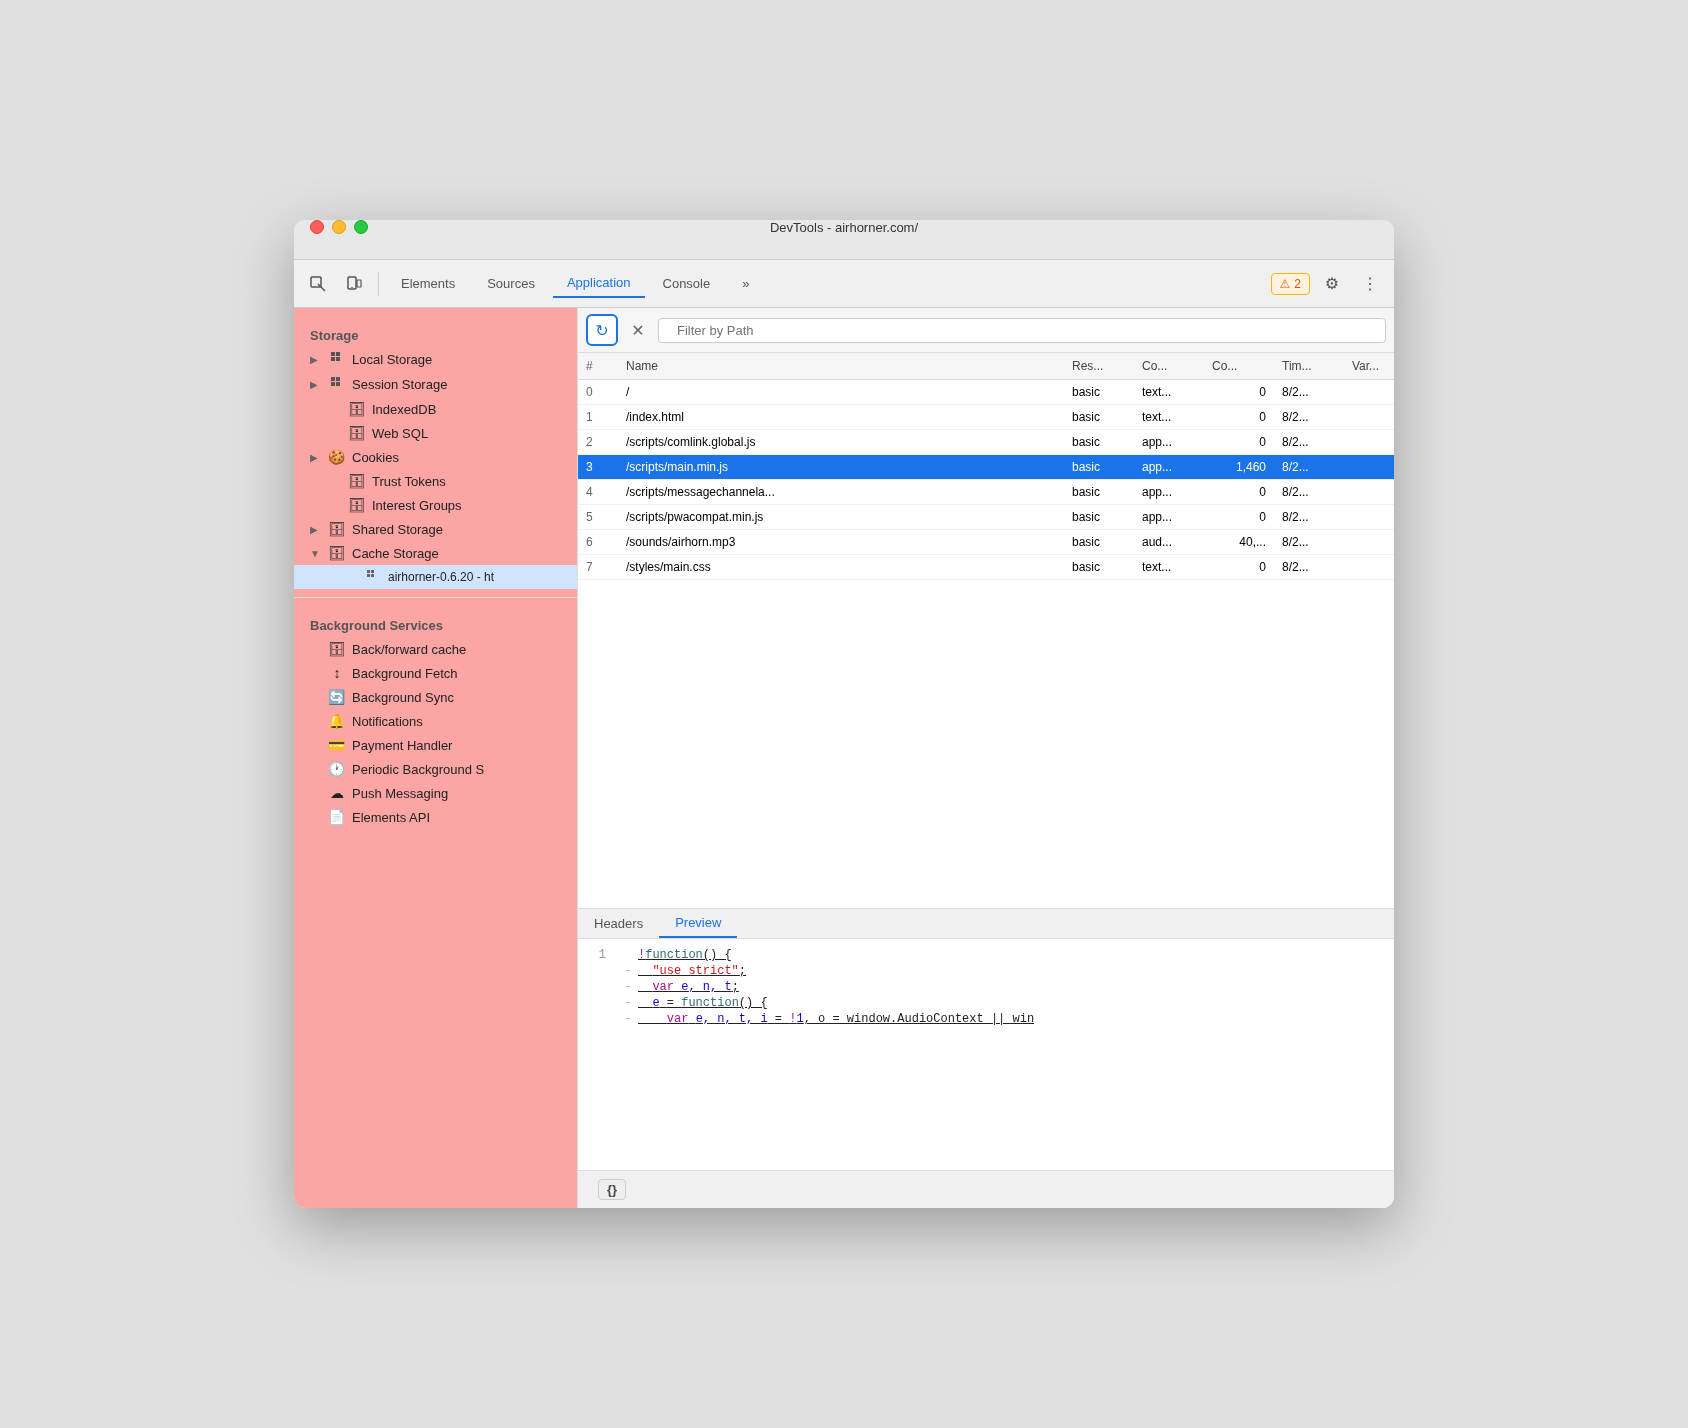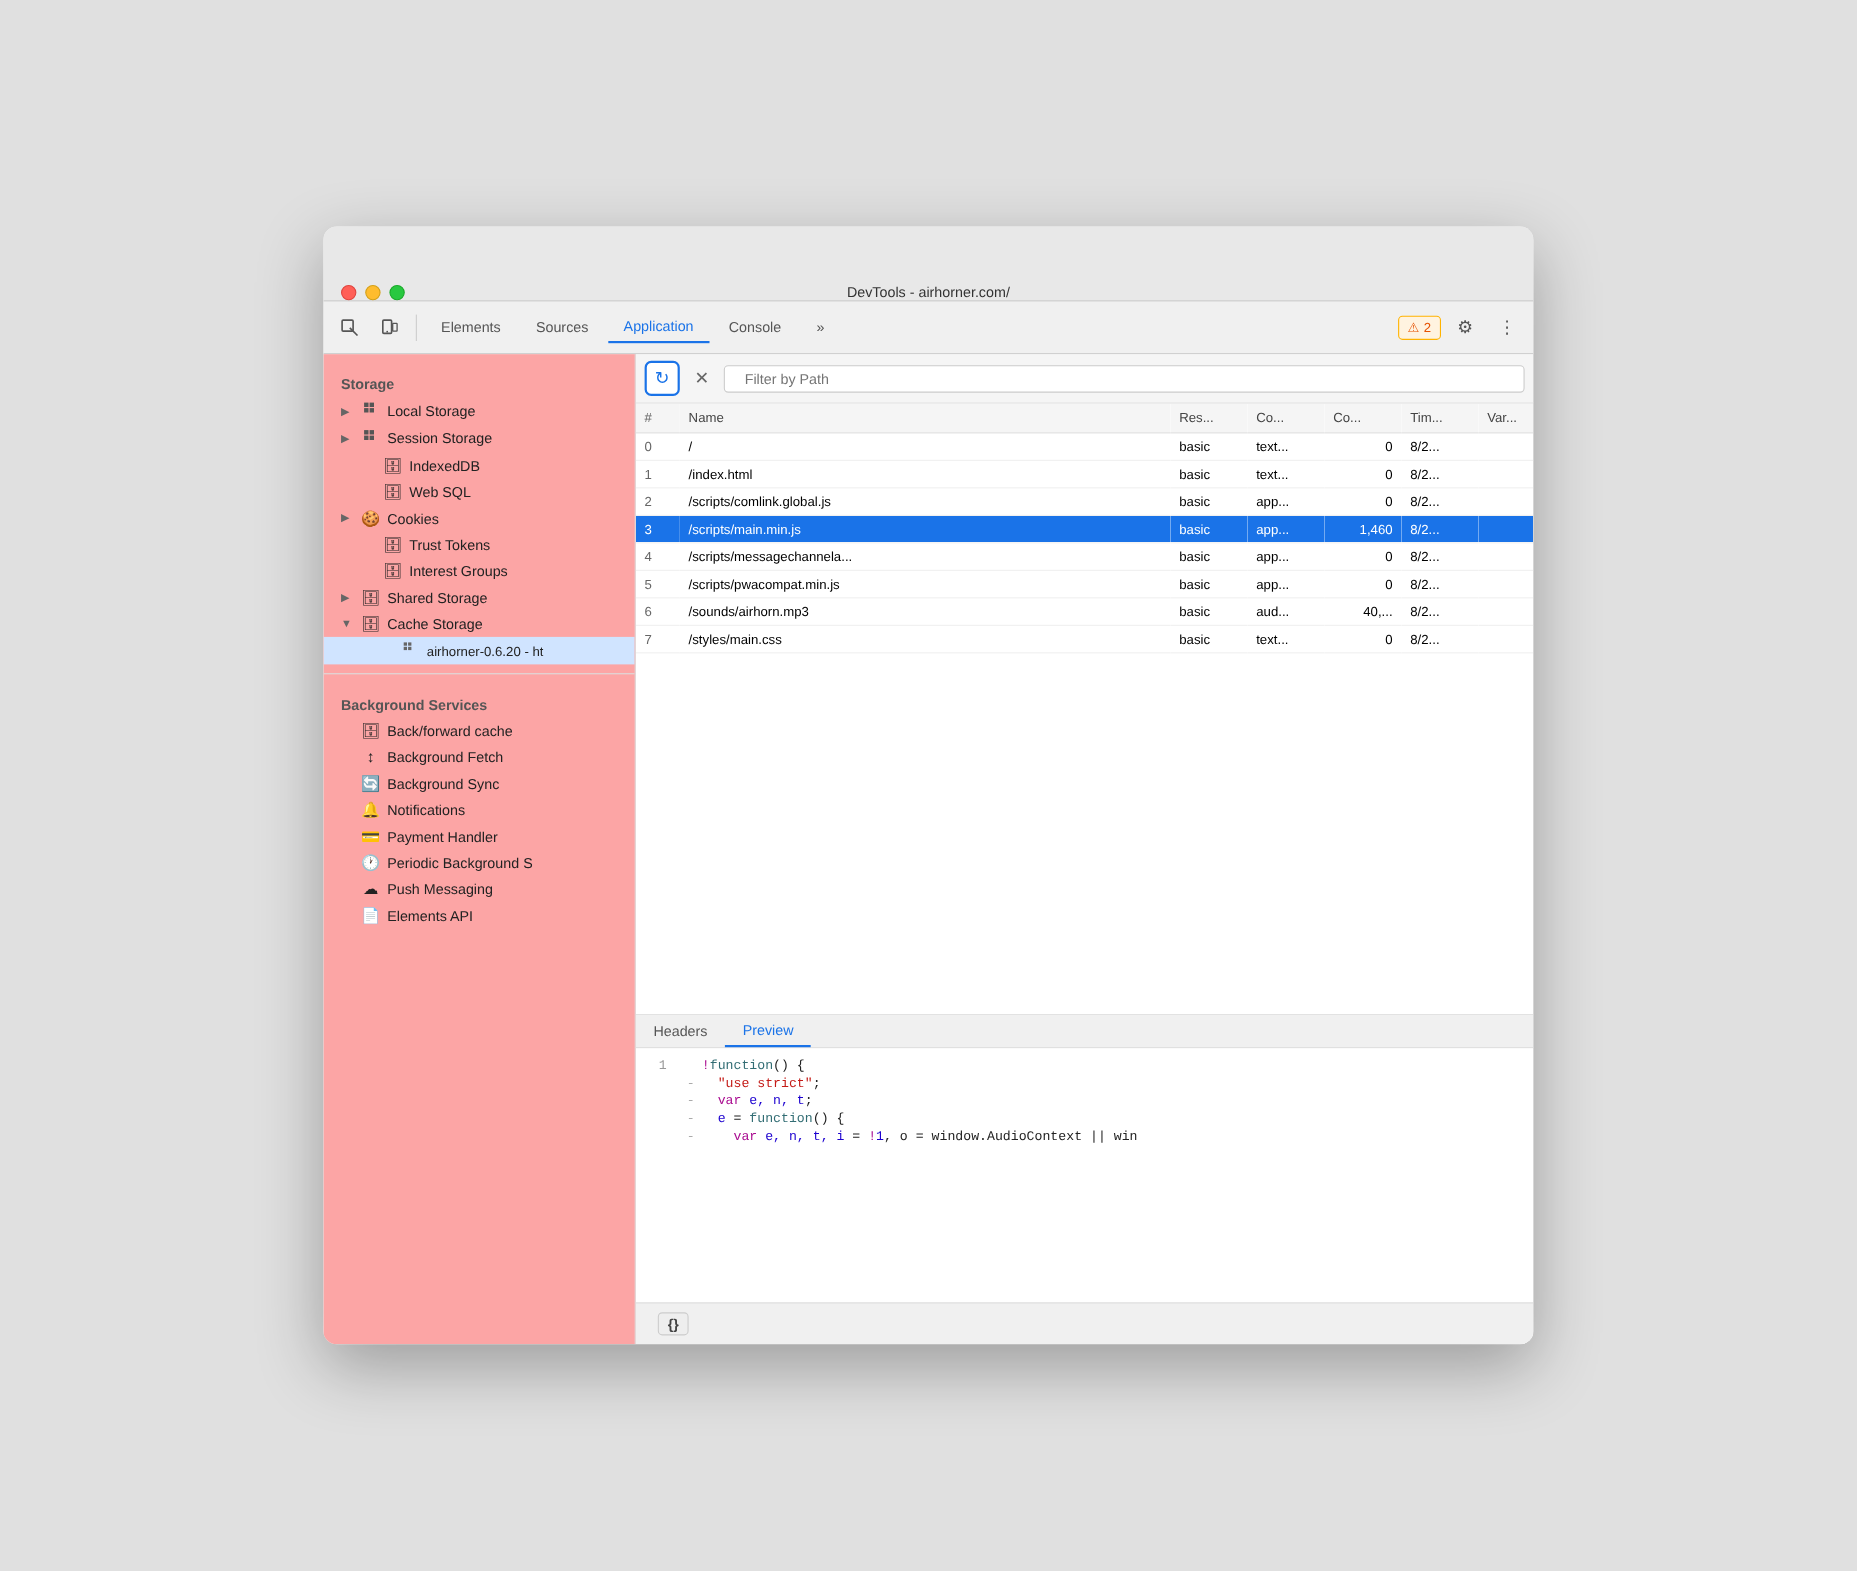--- a/index.html
+++ b/index.html
@@ -14,23 +14,23 @@
     }
     .window {
       width: 1100px;
       background: #f5f5f5;
       border-radius: 12px;
       box-shadow: 0 20px 60px rgba(0,0,0,0.3);
       overflow: hidden;
     }
     .titlebar {
       background: #e8e8e8;
-      height: 68px;
-      display: flex;
-      align-items: flex-end;
+      height: 40px;
+      display: flex;
+      align-items: flex-start;
       padding: 0 16px;
       border-bottom: 1px solid #ccc;
       position: relative;
     }
     .traffic-lights {
       display: flex;
       gap: 8px;
     }
     .traffic-light {
       width: 14px;
@@ -290,21 +290,21 @@
       color: #999;
       flex-shrink: 0;
       user-select: none;
     }
     .line-dash {
       width: 20px;
       text-align: center;
       color: #aaa;
       flex-shrink: 0;
     }
-    .code-text { color: #222; }
+    .code-text { color: #222; text-decoration: underline; }
     .code-keyword { color: #aa0d91; }
     .code-string { color: #c41a16; }
     .code-var { color: #1c00cf; }
     .code-func { color: #326d74; }
     .bottom-footer {
       border-top: 1px solid #ddd;
       padding: 6px 12px;
       font-size: 12px;
       color: #555;
       background: #f5f5f5;

